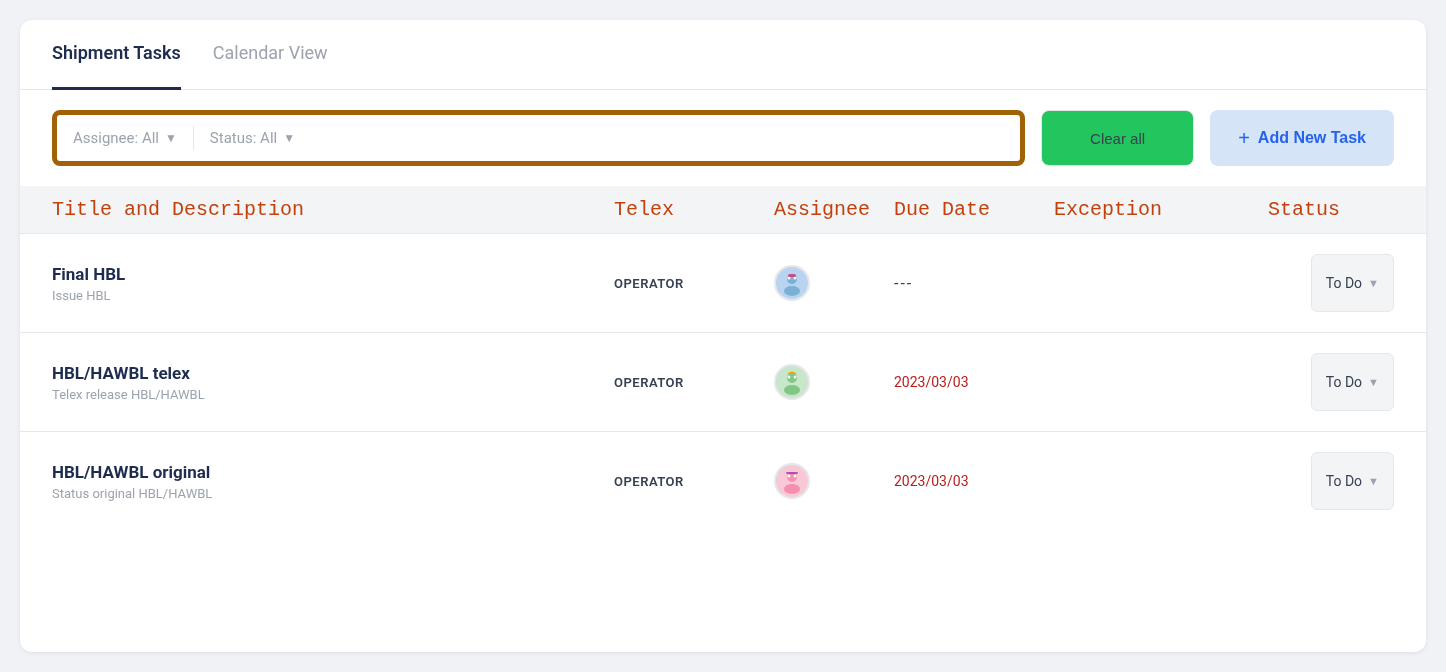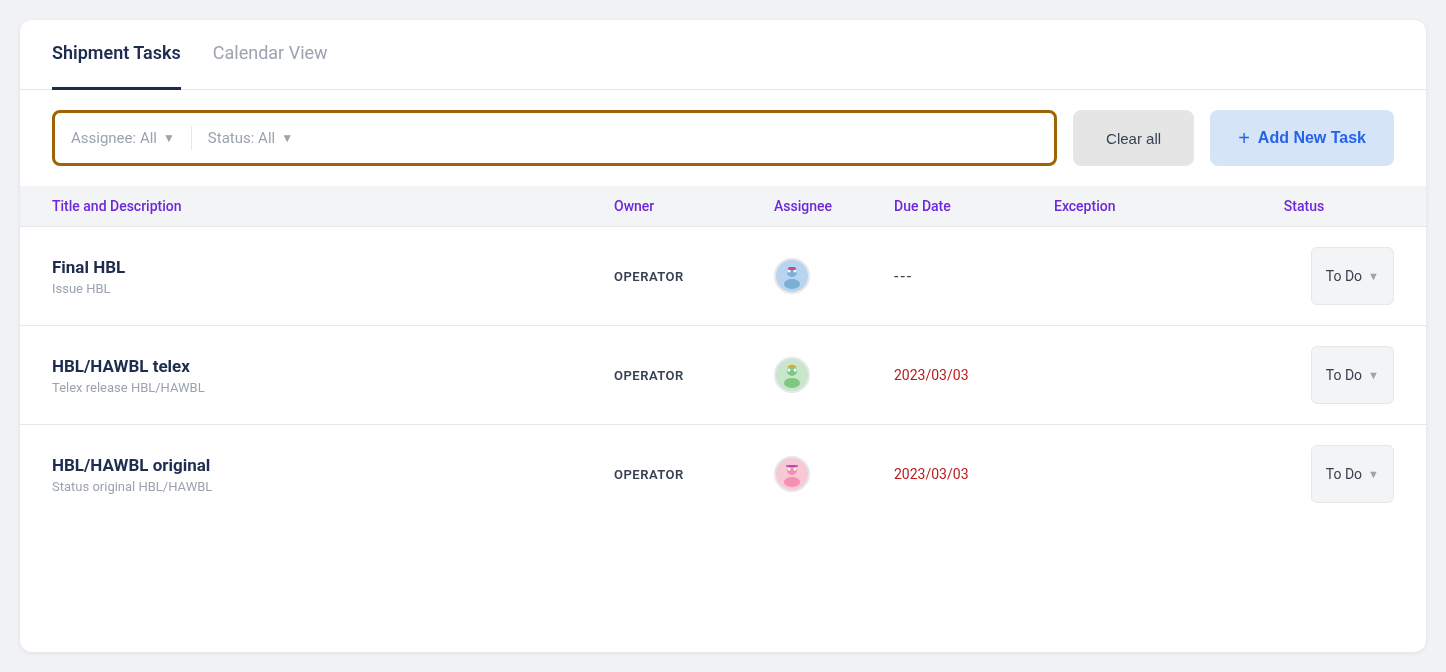--- a/index.html
+++ b/index.html
@@ -49,21 +49,21 @@
     .toolbar {
       display: flex;
       align-items: center;
       padding: 20px 32px;
       gap: 16px;
     }
     .filter-bar {
       flex: 1;
       display: flex;
       align-items: center;
-      border: 3px solid #a16207;
+      border: 5px solid #a16207;
       border-radius: 8px;
       padding: 0 16px;
       height: 56px;
       gap: 0;
       background: #fff;
     }
     .filter-item {
       display: flex;
       align-items: center;
       gap: 6px;
@@ -80,24 +80,24 @@
       width: 1px;
       height: 24px;
       background: #e5e7eb;
     }
     .chevron-icon {
       font-size: 12px;
       color: #9ca3af;
     }
     .clear-btn {
       height: 56px;
-      padding: 0 32px;
+      padding: 0 48px;
       border: 1px solid #e5e7eb;
       border-radius: 8px;
-      background: #e5e5e5;
+      background: #22c55e;
       color: #374151;
       font-size: 15px;
       cursor: pointer;
       white-space: nowrap;
     }
     .add-btn {
       height: 56px;
       padding: 0 28px;
       border: none;
       border-radius: 8px;
@@ -114,23 +114,24 @@
     .add-btn .plus-icon {
       font-size: 20px;
       font-weight: 400;
     }
     
     .table-header {
       display: grid;
       grid-template-columns: 1fr 160px 120px 160px 160px 180px;
       padding: 12px 32px;
       background: #f3f4f6;
-      color: #6d28d9;
-      font-size: 14px;
+      color: #c2410c;
+      font-size: 20px;
       font-weight: 500;
+      font-family: Liberation Mono, monospace;
     }
     .table-row {
       display: grid;
       grid-template-columns: 1fr 160px 120px 160px 160px 180px;
       padding: 20px 32px;
       border-top: 1px solid #e5e7eb;
       align-items: center;
     }
     .task-title {
       font-size: 17px;
@@ -212,21 +213,21 @@
     </div>
     <button class="clear-btn">Clear all</button>
     <button class="add-btn">
       <span class="plus-icon">+</span>
       <span>Add New Task</span>
     </button>
   </div>
 
   <div class="table-header">
     <span>Title and Description</span>
-    <span>Owner</span>
+    <span>Telex</span>
     <span>Assignee</span>
     <span>Due Date</span>
     <span>Exception</span>
     <span style="text-align:center;">Status</span>
   </div>
 
   <div id="table-body">
       <div class="table-row">
     <div>
       <div class="task-title">Final HBL</div>

